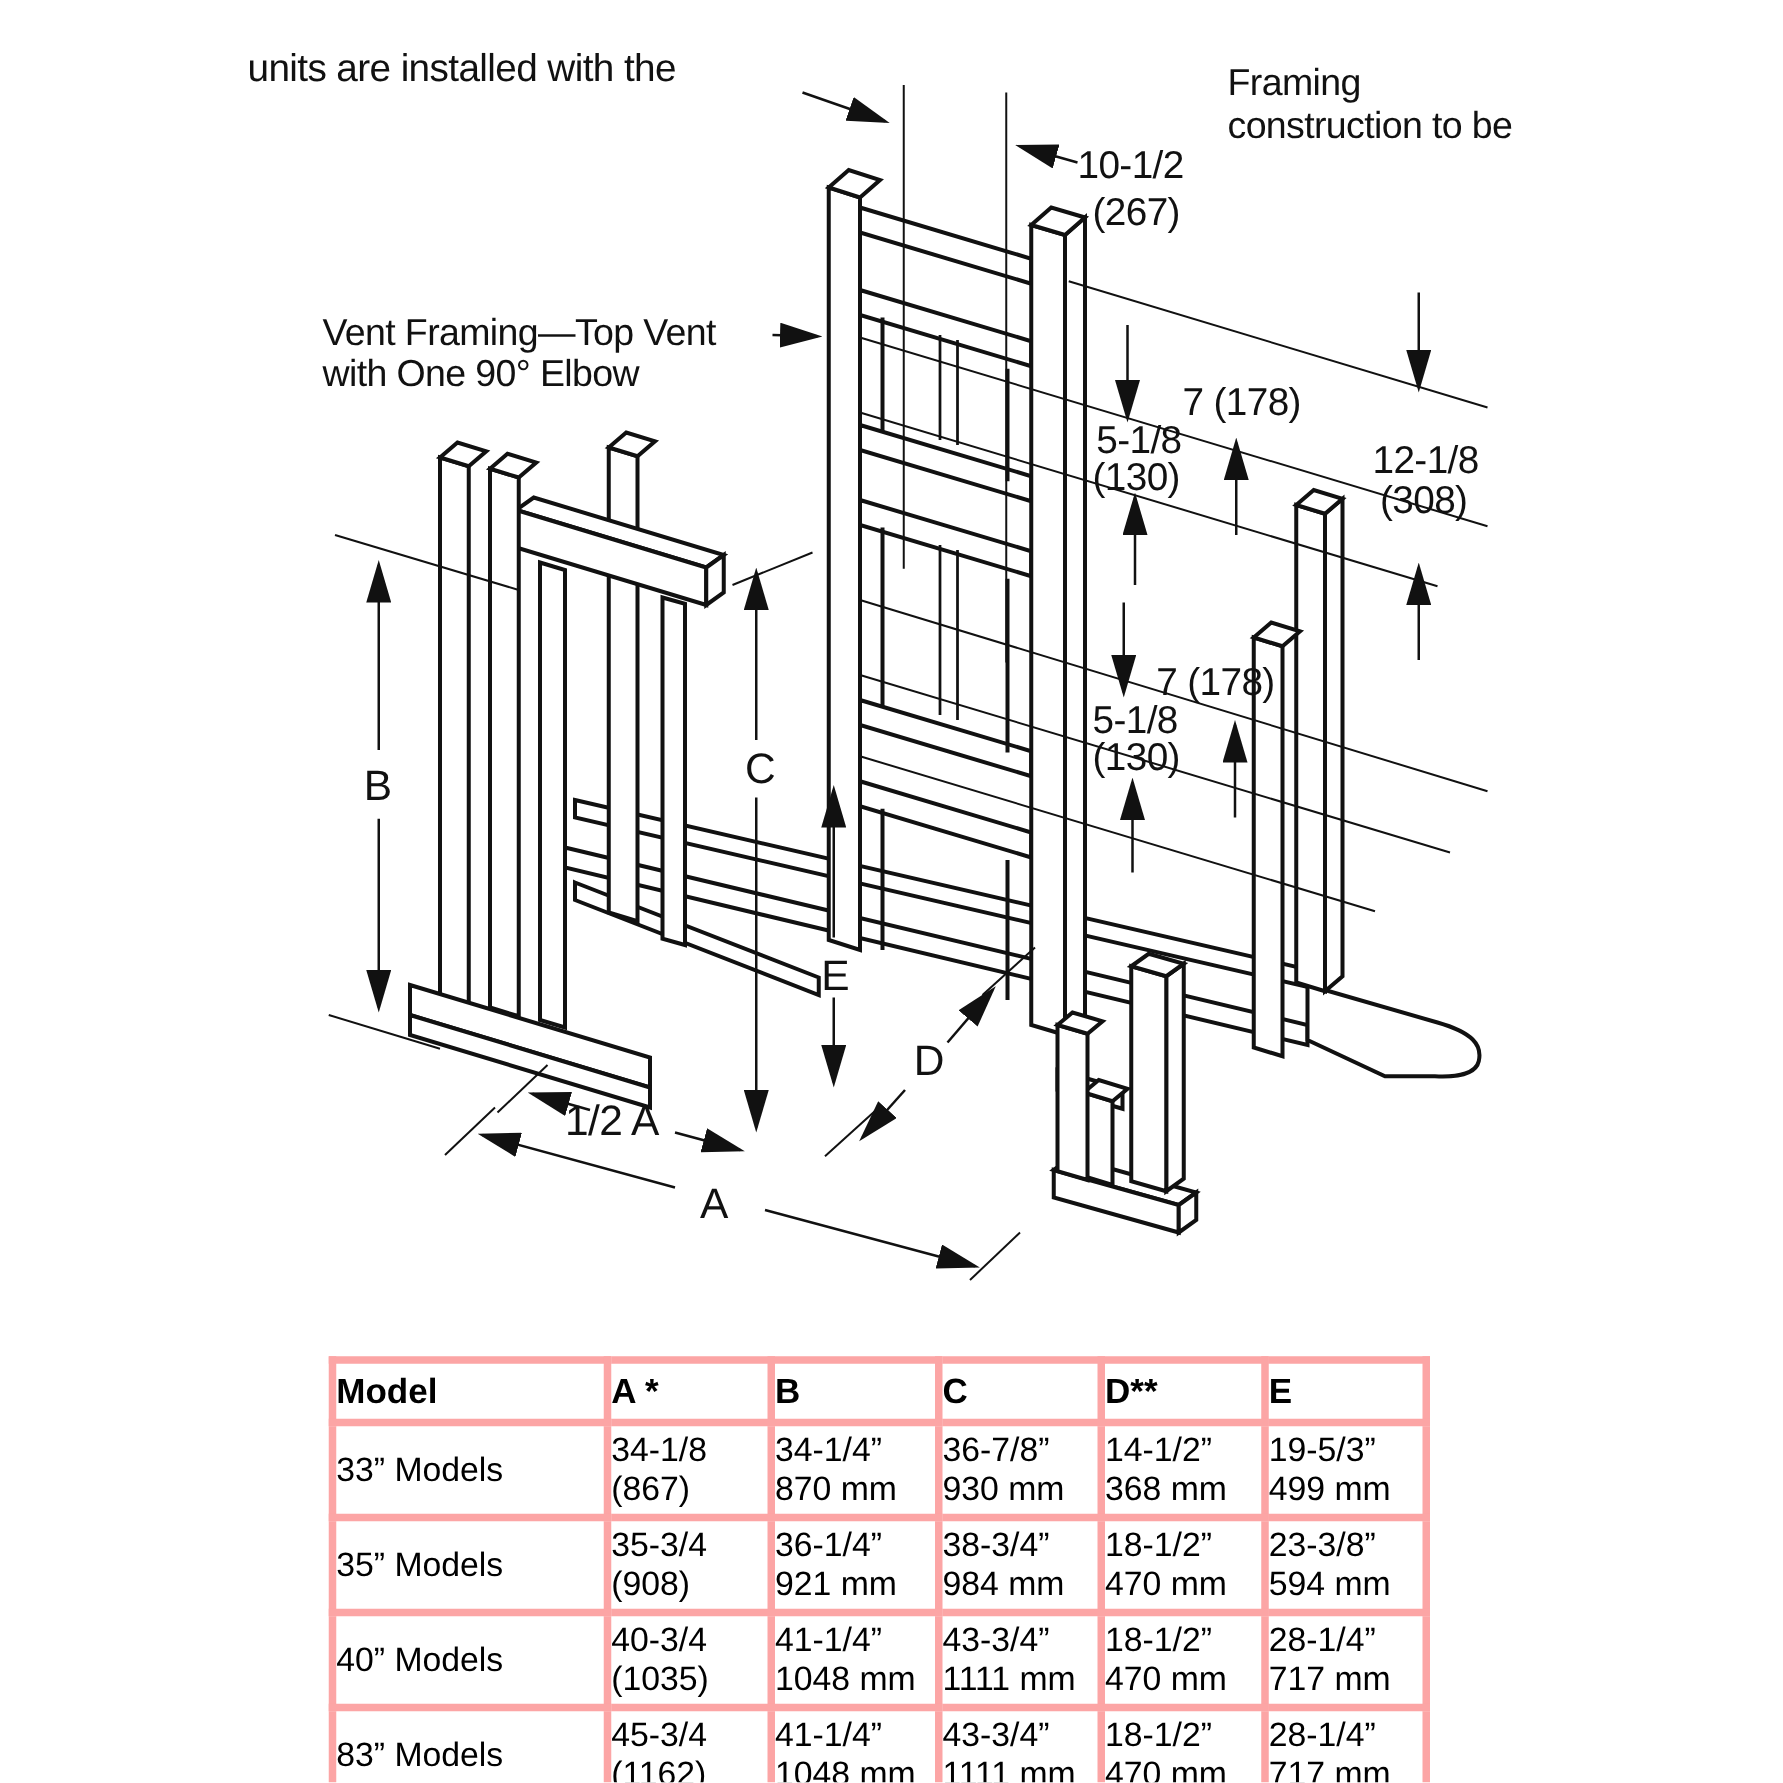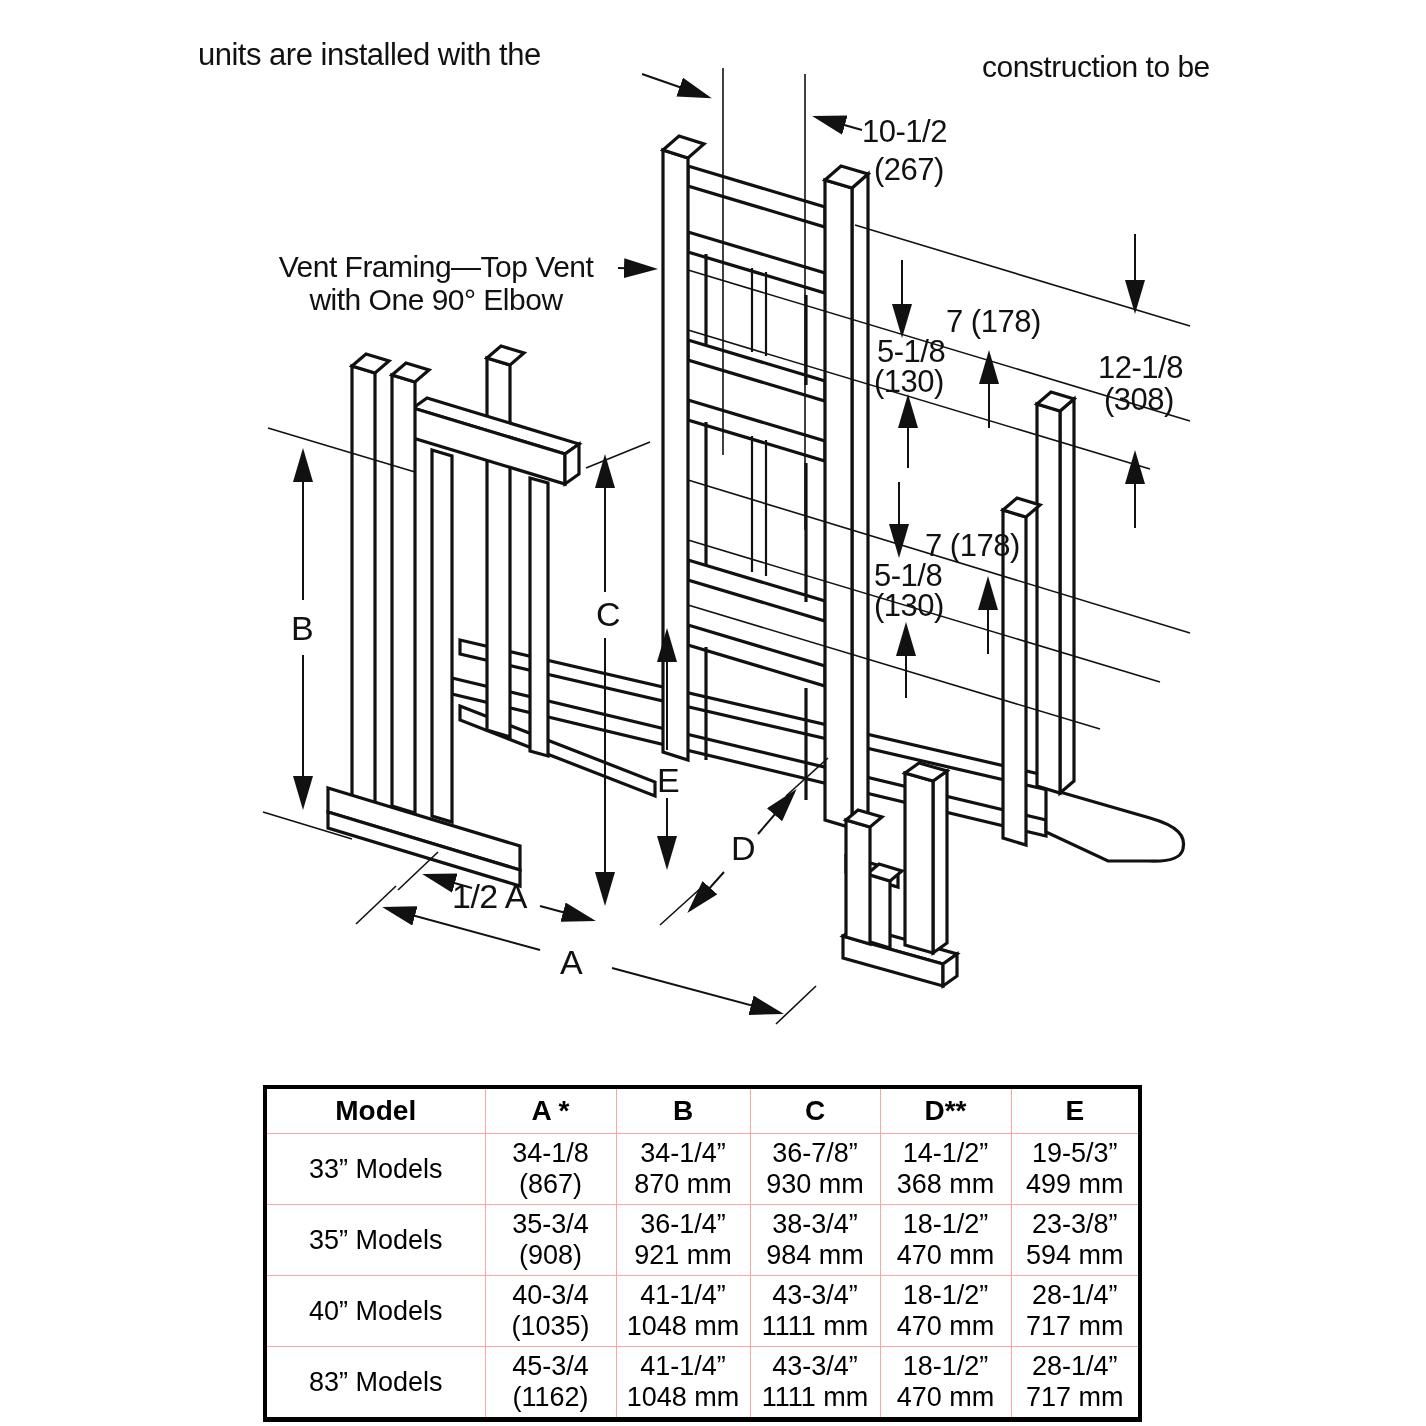--- a/index.html
+++ b/index.html
@@ -3,33 +3,33 @@
 <meta charset="utf-8">
 <style>
   html,body{margin:0;padding:0;background:#fff;}
   .stage{position:relative;width:1426px;height:1426px;background:#fff;overflow:hidden;
          font-family:"Liberation Sans", sans-serif;color:#111;}
   .stage svg{position:absolute;left:0;top:0;}
   .txtblock{position:absolute;}
   .note{left:198px;top:36px;width:480px;font-size:31px;line-height:37px;letter-spacing:-0.5px;}
   .note .bold{font-weight:bold;}
   .framing-note{left:982px;top:50px;width:330px;font-size:30px;line-height:34px;letter-spacing:-0.5px;}
-  .vent-label{left:258px;top:250px;width:356px;text-align:center;font-size:30px;line-height:33px;letter-spacing:-0.5px;}
+  .vent-label{left:258px;top:250px;width:356px;text-align:left;font-size:30px;line-height:33px;letter-spacing:-0.5px;}
   
   .s{fill:#fff;stroke:#111;stroke-width:3.2;stroke-linejoin:miter;}
   .ln{fill:none;stroke:#111;stroke-width:3.2;}
   .ln2{fill:none;stroke:#111;stroke-width:2.2;}
   .thin{fill:none;stroke:#111;stroke-width:1.6;}
   .dim{fill:none;stroke:#111;stroke-width:2;}
   .dimtxt{font-family:"Liberation Sans", sans-serif;font-size:31px;fill:#111;letter-spacing:-0.5px;}
   .dimtxt.big{font-size:34px;}
   
   .spec-table{position:absolute;left:263px;top:1085px;width:879px;border-collapse:collapse;
               table-layout:fixed;font-size:27px;color:#000;}
-  .spec-table th,.spec-table td{border:1px solid #fca5a5;text-align:center;vertical-align:middle;padding:0;}
+  .spec-table th,.spec-table td{border:6px solid #fca5a5;text-align:left;vertical-align:middle;padding:0;}
   .spec-table{border:4px solid #000;border-bottom:5px solid #000;}
   .spec-table th{height:44px;font-size:28px;font-weight:bold;}
   .spec-table td{height:70px;line-height:31px;}
   .col-model{width:220px;} .col-a{width:131px;} .col-b{width:134px;}
   .col-c{width:130px;} .col-d{width:131px;} .col-e{width:129px;}
 </style>
 </head>
 <body>
 
 <div class="stage">
@@ -180,20 +180,21 @@
       <text class="dimtxt big" x="452" y="908">1/2 A</text>
       <text class="dimtxt big" x="560" y="974">A</text>
     </g>
   </svg>
 
   <div class="txtblock note">
     <div>units are installed with the</div>
   </div>
 
   <div class="txtblock framing-note">
+    <div>Framing</div>
     <div>construction to be</div>
   </div>
 
   <div class="txtblock vent-label">
     <div>Vent Framing—Top Vent</div>
     <div>with One 90° Elbow</div>
   </div>
 
   <table class="spec-table">
     <colgroup>

